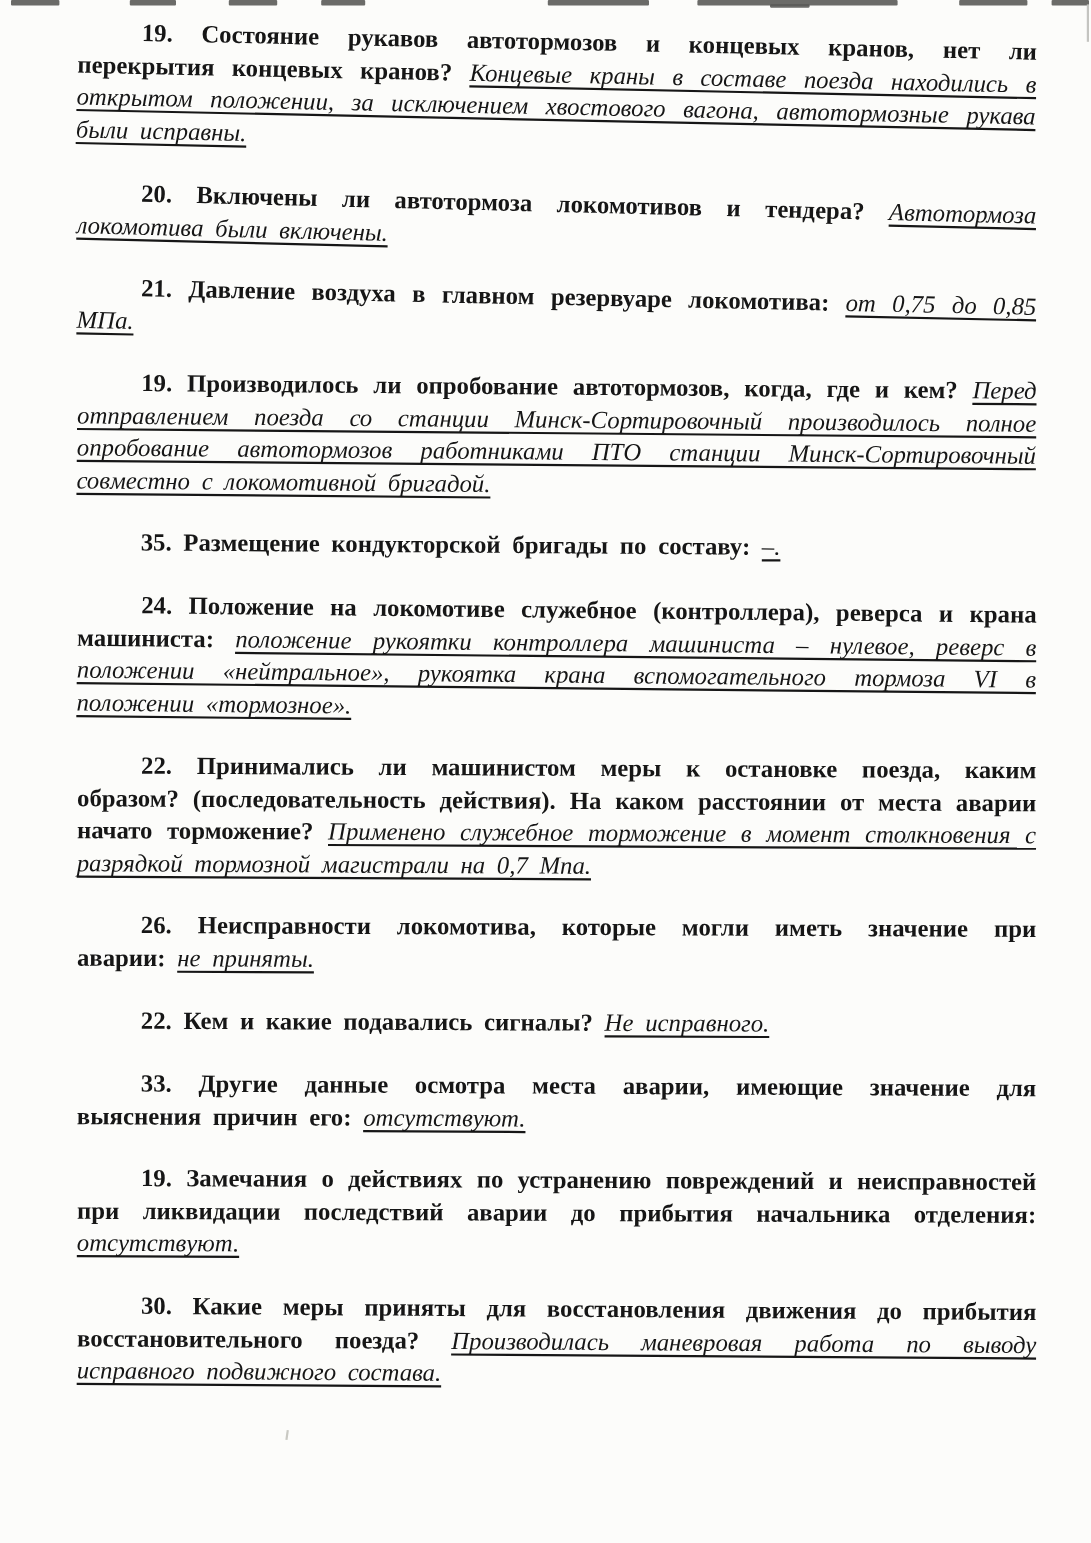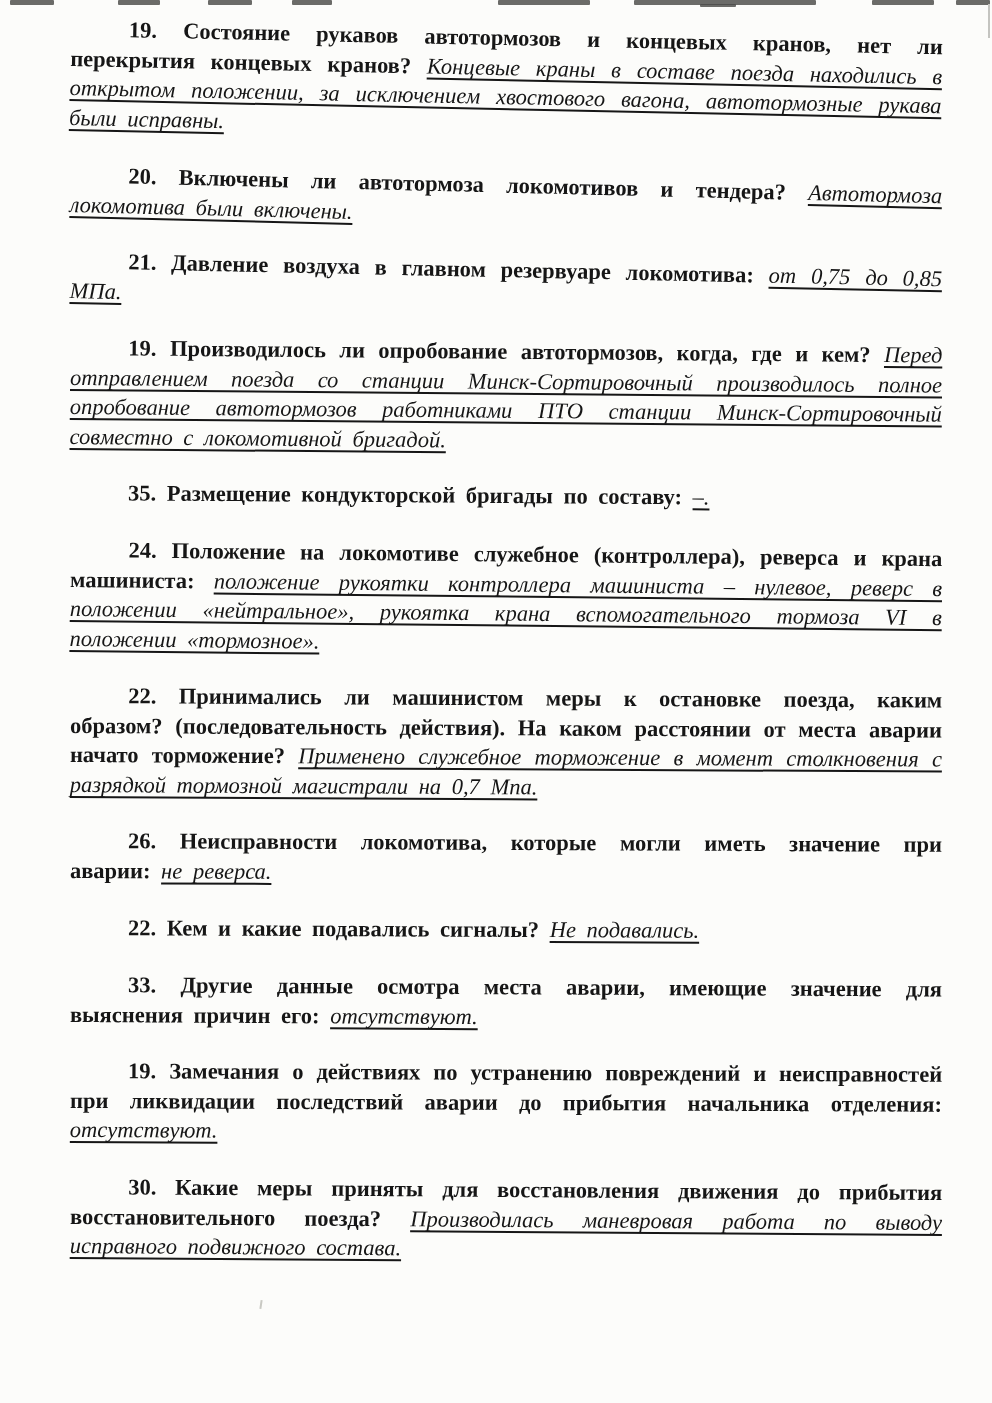--- a/index.html
+++ b/index.html
@@ -107,27 +107,27 @@
 
     <p class="item t03">
       <span class="num">22.</span>
       <span class="q">Принимались ли машинистом меры к остановке поезда, каким образом? (последовательность действия). На каком расстоянии от места аварии начато торможение?</span>
       <span class="a">Применено служебное торможение в момент столкновения с разрядкой тормозной магистрали на 0,7 Мпа.</span>
     </p>
 
     <p class="item t025">
       <span class="num">26.</span>
       <span class="q">Неисправности локомотива, которые могли иметь значение при аварии:</span>
-      <span class="a">не реверса.</span>
+      <span class="a">не приняты.</span>
     </p>
 
     <p class="item t025">
       <span class="num">22.</span>
       <span class="q">Кем и какие подавались сигналы?</span>
-      <span class="a">Не подавались.</span>
+      <span class="a">Не исправного.</span>
     </p>
 
     <p class="item t03">
       <span class="num">33.</span>
       <span class="q">Другие данные осмотра места аварии, имеющие значение для выяснения причин его:</span>
       <span class="a">отсутствуют.</span>
     </p>
 
     <p class="item t025">
       <span class="num">19.</span>

